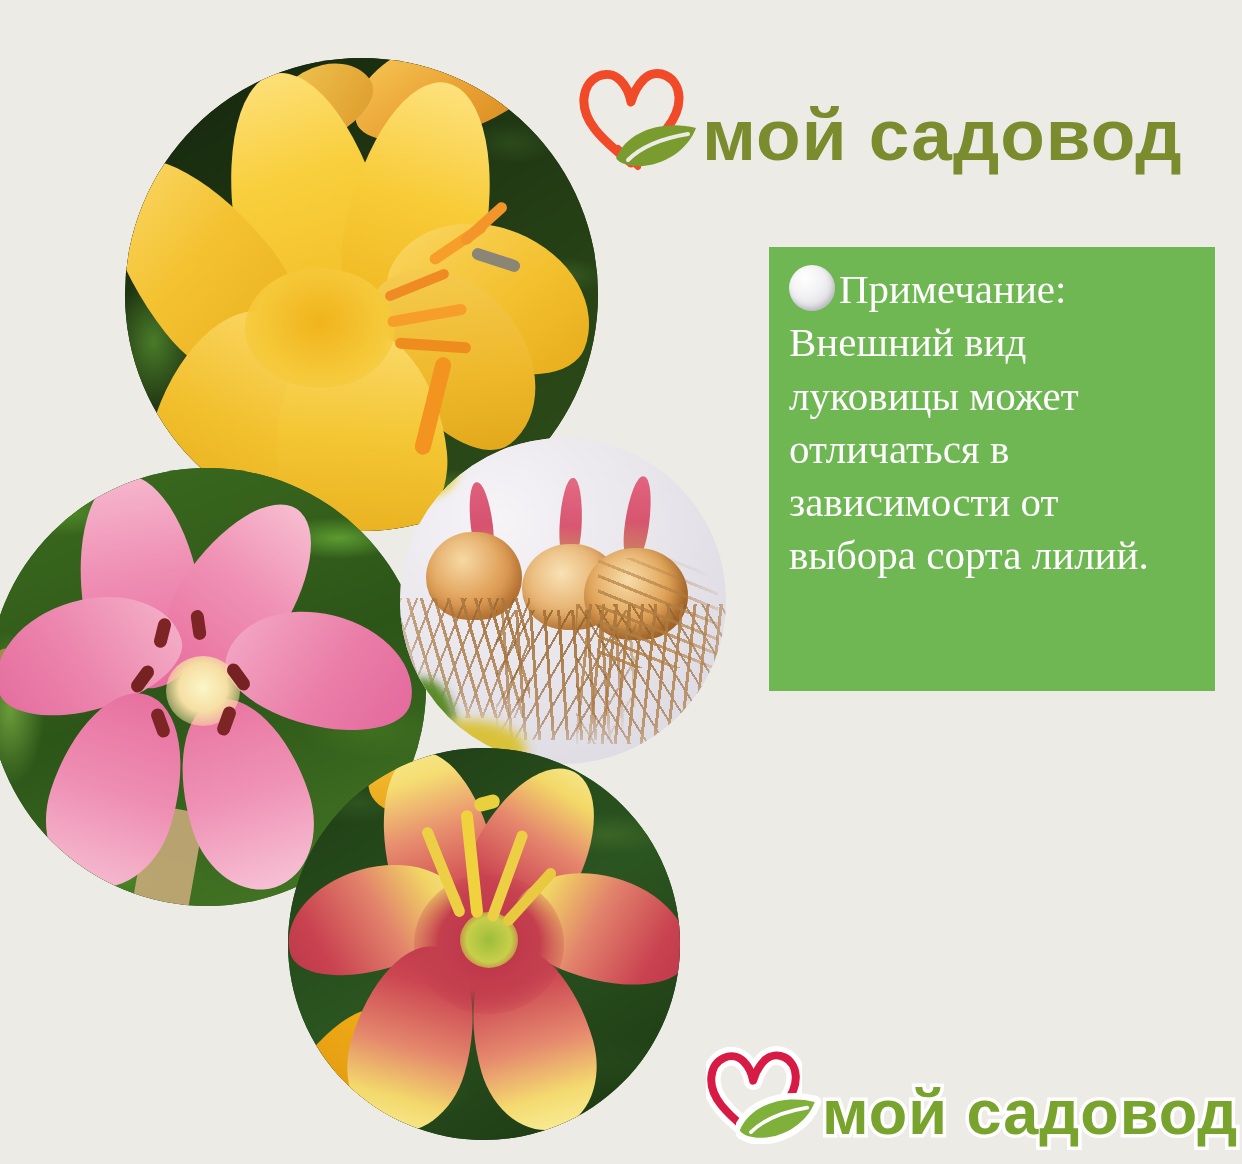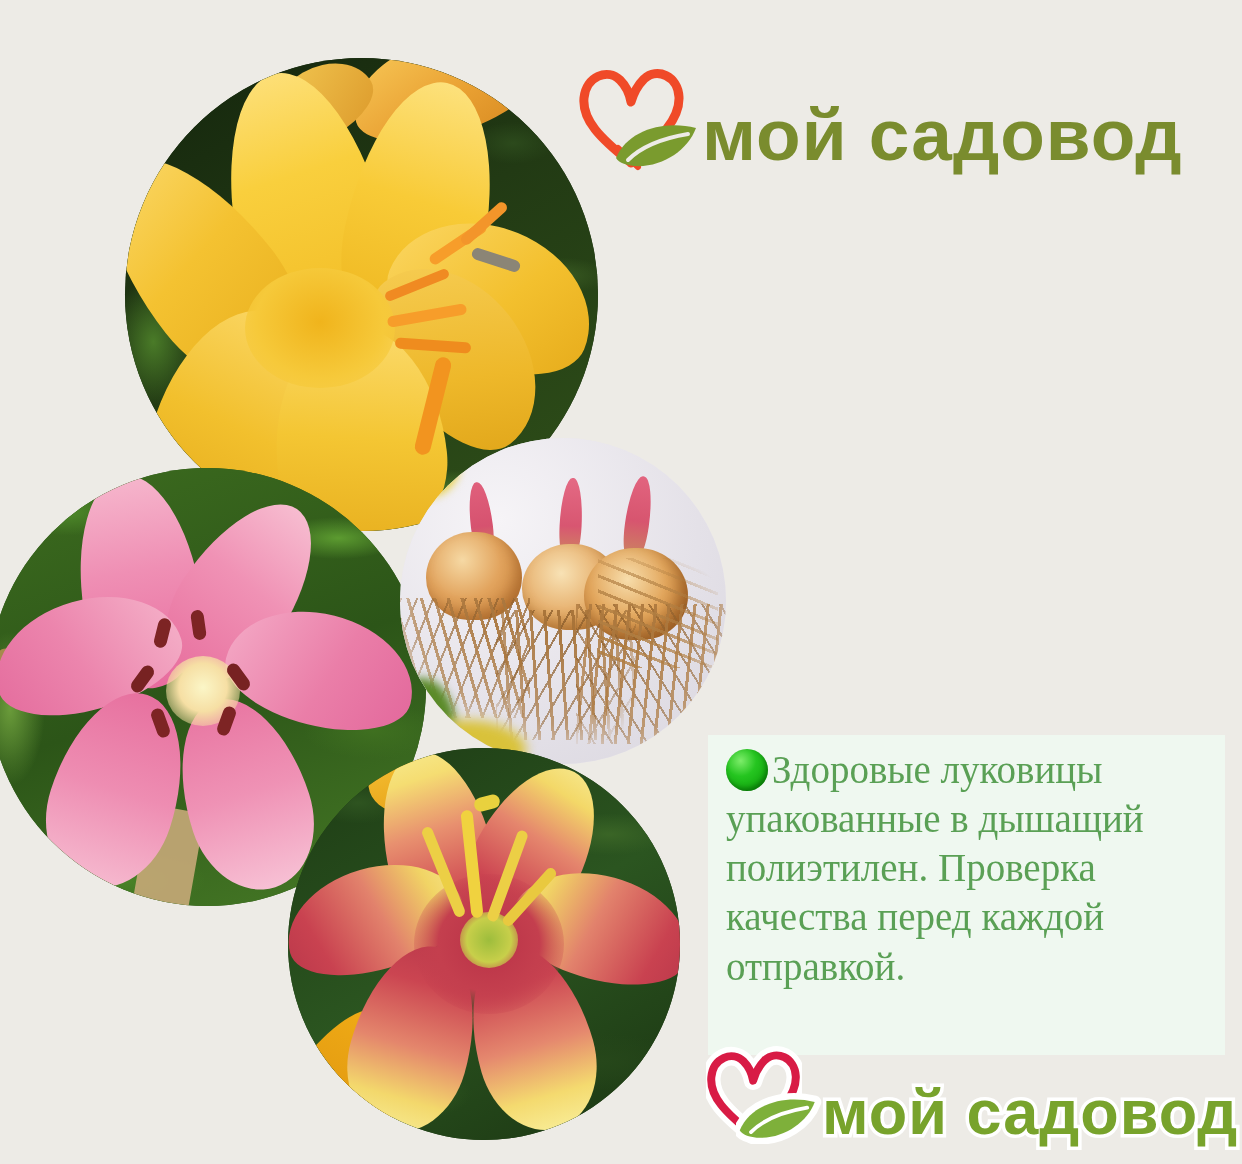--- a/index.html
+++ b/index.html
@@ -308,26 +308,27 @@
     </span>
     <span class="heart-mark" style="margin-left:-74px;margin-top:46px;">
       <svg width="96" height="54" viewBox="0 0 96 54" aria-hidden="true">
         <path d="M4 40 C 16 12, 52 2, 84 10 C 76 32, 50 50, 22 48 C 14 47, 7 45, 4 40 Z" fill="#7a9b2e"></path>
         <path d="M16 42 C 30 28, 52 20, 76 16" stroke="#edebe6" stroke-width="4" fill="none" stroke-linecap="round"></path>
       </svg>
     </span>
     <span class="logo-word" style="margin-left:-6px;">мой садовод</span>
   </div>
 
-
-  <div id="quality-panel">
+  <div id="note-panel">
     <p class="ptext">
-      <span class="bullet-dot dot-green"></span><span>Здоровые луковицы упакованные в дышащий полиэтилен. Проверка качества перед каждой отправкой.</span>
+      <span class="bullet-dot dot-white"></span><span>Примечание:</span>
+      <span>Внешний вид луковицы может отличаться в зависимости от выбора сорта лилий.</span>
     </p>
   </div>
+
 
   <div class="logo" id="logo-bottom">
     <span class="heart-mark">
       <svg width="96" height="100" viewBox="0 0 108 110" aria-hidden="true">
         <path d="M52 100 C 22 76, 4 58, 6 36 C 8 14, 30 6, 42 18 C 49 25, 52 34, 53 40
                  C 55 33, 59 24, 66 17 C 79 5, 100 14, 101 35 C 102 57, 83 76, 53 101" fill="none" stroke="#ffffff" stroke-width="21" stroke-linecap="round" stroke-linejoin="round"></path>
         <path d="M52 100 C 22 76, 4 58, 6 36 C 8 14, 30 6, 42 18 C 49 25, 52 34, 53 40
                  C 55 33, 59 24, 66 17 C 79 5, 100 14, 101 35 C 102 57, 83 76, 53 101" fill="none" stroke="#d81b45" stroke-width="9" stroke-linecap="round" stroke-linejoin="round"></path>
         <path d="M40 86 L 60 105" stroke="#d81b45" stroke-width="6" stroke-linecap="round" fill="none"></path>
       </svg>

